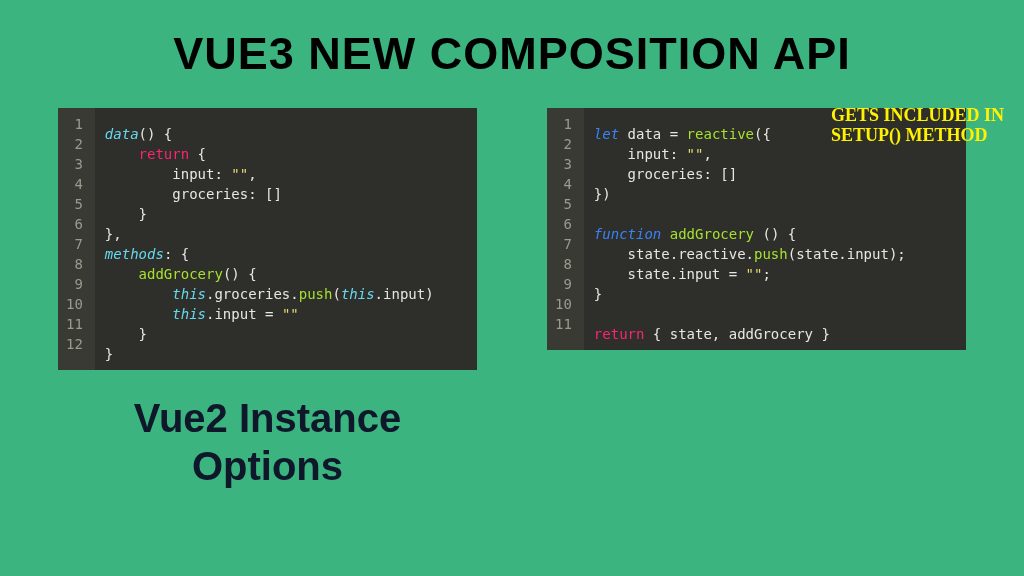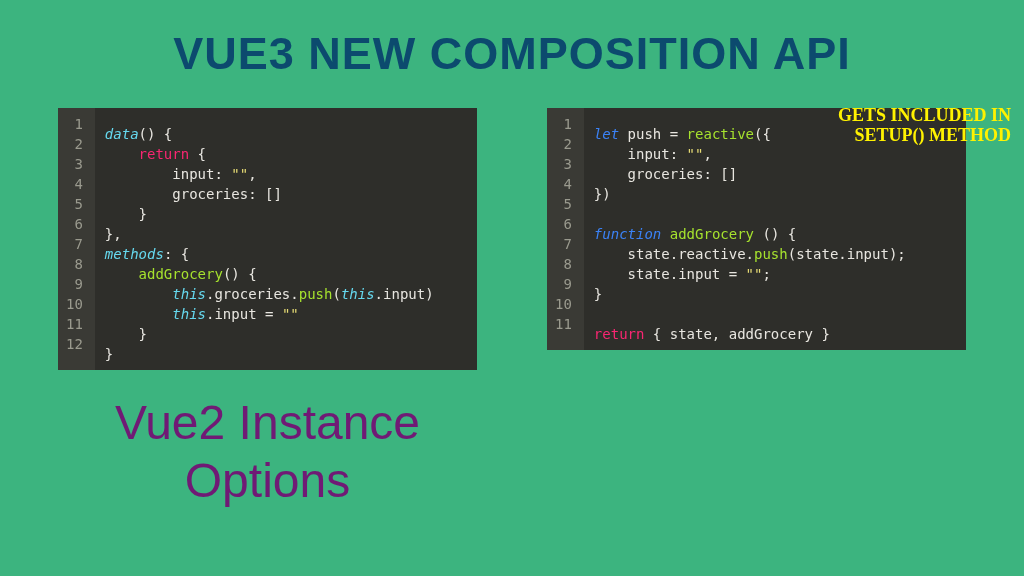--- a/index.html
+++ b/index.html
@@ -6,21 +6,21 @@
     body {
       width: 1024px;
       height: 576px;
       background: #3cb47f;
       font-family: -apple-system, "Segoe UI", Arial, sans-serif;
       overflow: hidden;
       position: relative;
     }
     .slide-title {
       text-align: center;
-      color: #0c4a6e;
+      color: #000000;
       font-family: Impact, "Arial Black", sans-serif;
       font-size: 45px;
       font-weight: 900;
       letter-spacing: 1px;
       padding-top: 28px;
       padding-bottom: 8px;
     }
     .columns {
       display: flex;
       justify-content: space-between;
@@ -30,21 +30,21 @@
     .col { flex: 1; position: relative; }
     .annotation {
       position: absolute;
       top: -2px;
       right: -45px;
       color: #fff200;
       font-family: "Comic Sans MS", "Chalkboard SE", cursive;
       font-size: 18px;
       font-weight: 700;
       line-height: 1.1;
-      text-align: right;
+      text-align: left;
       width: 180px;
       z-index: 5;
     }
     .code-block {
       background: #2e2e2a;
       width: 100%;
       font-family: Consolas, Monaco, monospace;
       font-size: 14px;
       line-height: 20px;
       color: #e8e6e0;
@@ -57,25 +57,25 @@
       padding: 6px 8px 6px 4px;
       user-select: none;
     }
     .gutter div { padding: 0 4px; }
     .code {
       padding: 16px 10px 6px 10px;
       white-space: pre;
     }
     .subtitle {
       text-align: center;
-      color: #701a75;
+      color: #0f172a;
       font-family: "Arial Narrow", "Segoe UI", Arial, sans-serif;
       font-stretch: condensed;
-      font-size: 48px;
-      font-weight: 400;
+      font-size: 40px;
+      font-weight: 700;
       line-height: 1.2;
       margin-top: 24px;
     }
     
     .kw-pink { color: #f92672; }
     .kw-fn { color: #66d9ef; font-style: italic; }
     .kw-let { color: #3b82f6; font-style: italic; }
     .kw-this { color: #66d9ef; font-style: italic; }
     .name { color: #a6e22e; }
     .str { color: #e6db74; }
@@ -129,21 +129,21 @@
           <div>3</div>
           <div>4</div>
           <div>5</div>
           <div>6</div>
           <div>7</div>
           <div>8</div>
           <div>9</div>
           <div>10</div>
           <div>11</div>
         </div>
-      <div class="code"><span class="kw-let">let</span><span class="punc"> push = </span><span class="name">reactive</span><span class="punc">({</span>
+      <div class="code"><span class="kw-let">let</span><span class="punc"> data = </span><span class="name">reactive</span><span class="punc">({</span>
 <span class="punc">    input: </span><span class="str">""</span><span class="punc">,</span>
 <span class="punc">    groceries: []</span>
 <span class="punc">})</span>
 
 <span class="kw-let">function</span> <span class="name">addGrocery</span><span class="punc"> () {</span>
 <span class="punc">    state.reactive.</span><span class="name">push</span><span class="punc">(state.input);</span>
 <span class="punc">    state.input = </span><span class="str">""</span><span class="punc">;</span>
 <span class="punc">}</span>
 
 <span class="kw-pink">return</span><span class="punc"> { state, addGrocery }</span></div>

